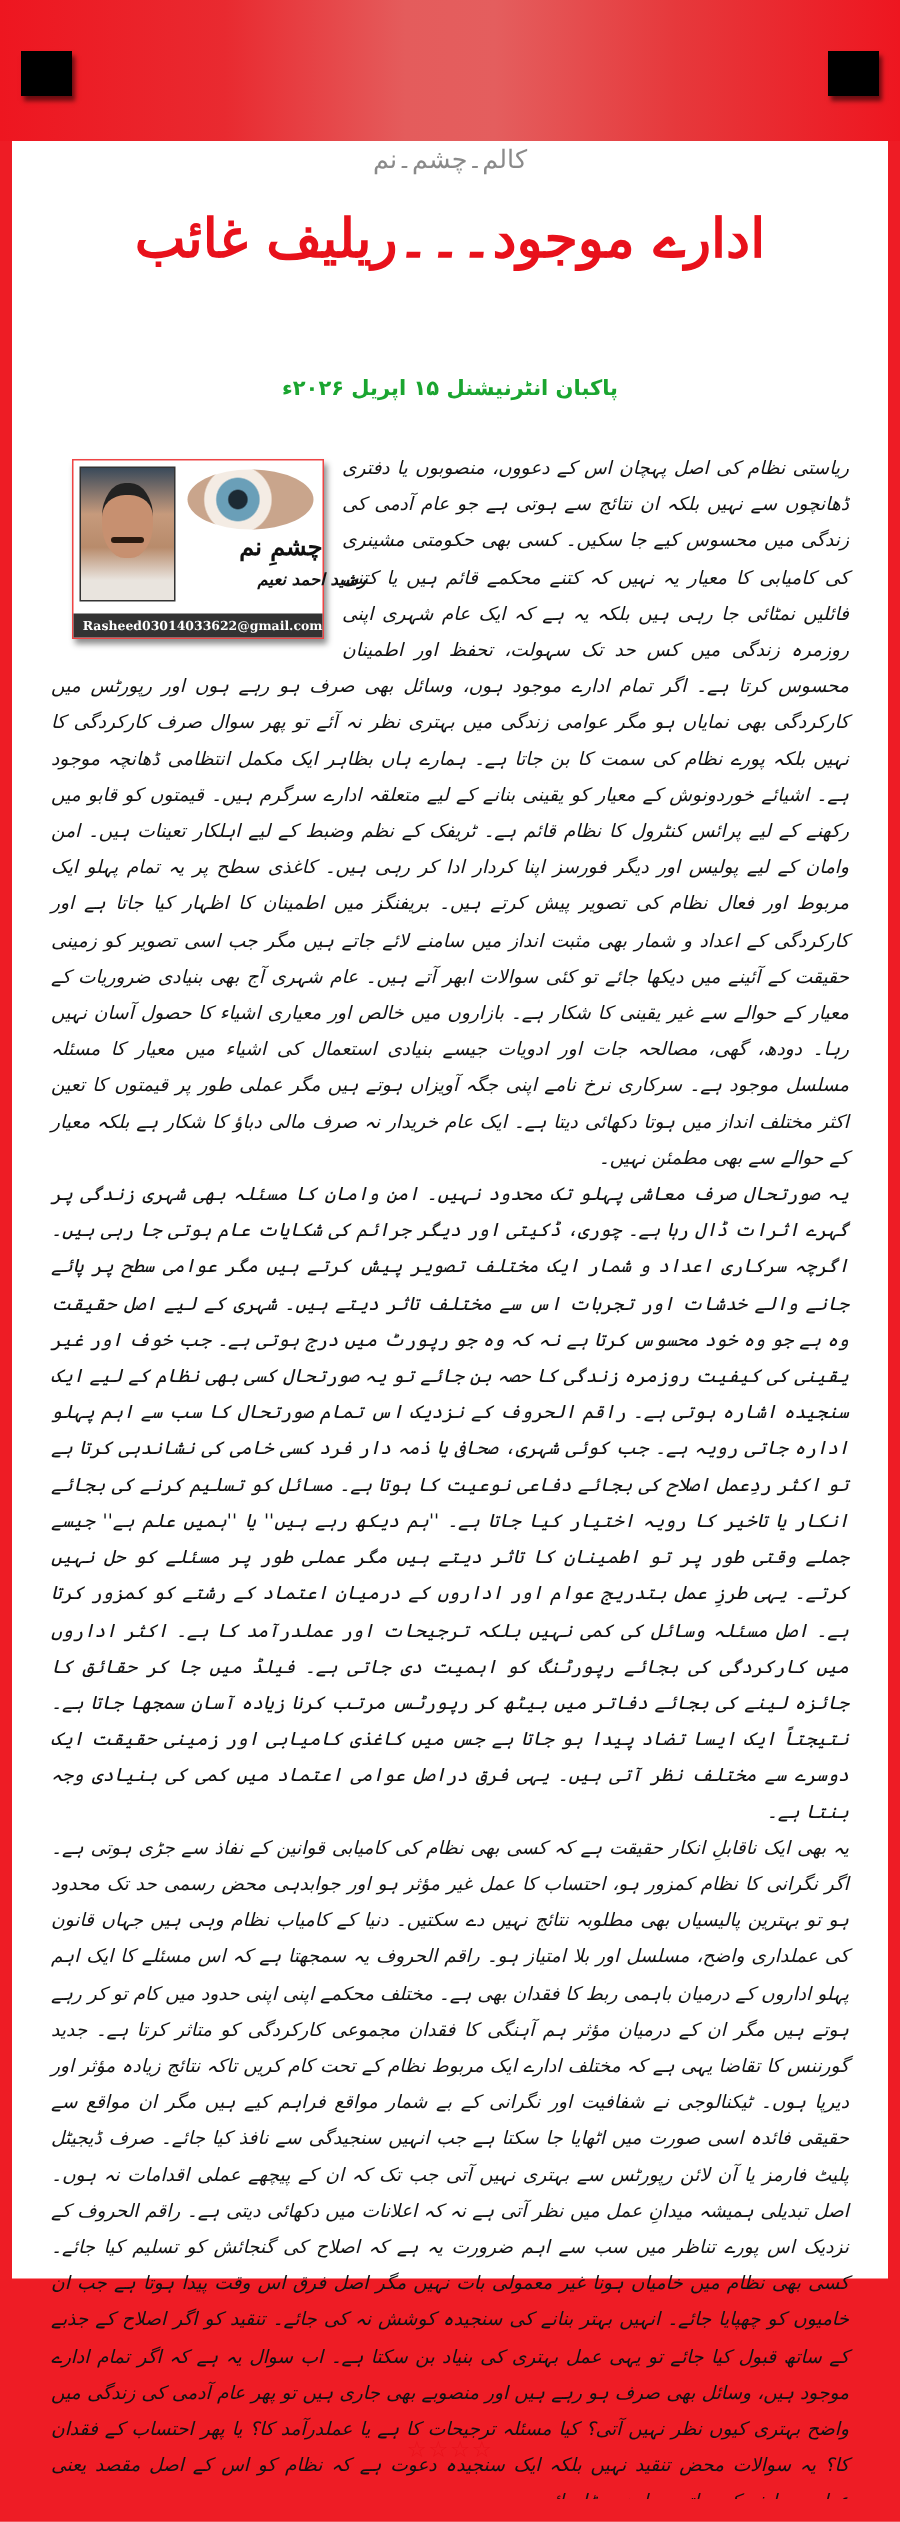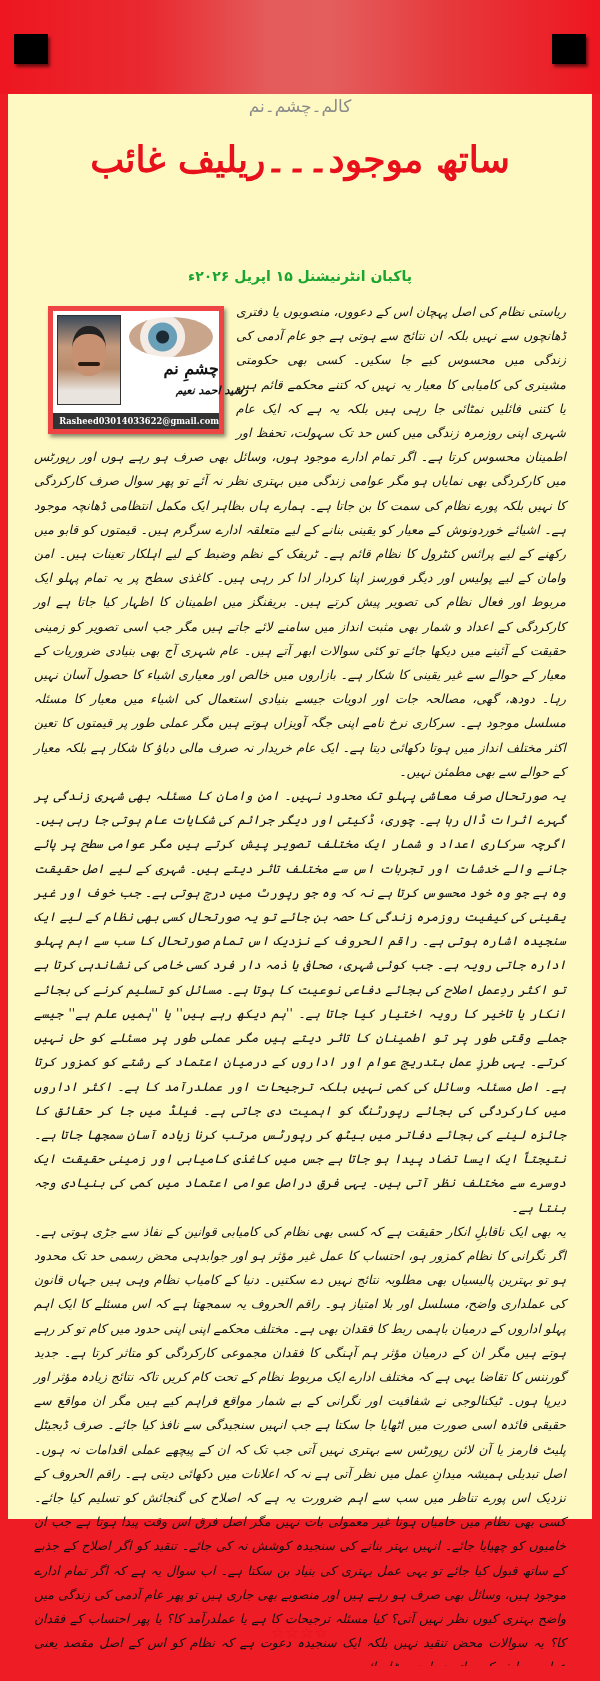--- a/index.html
+++ b/index.html
@@ -2,53 +2,53 @@
 <html><head>
 <meta charset="utf-8">
 <style>
   html, body { margin:0; padding:0; }
   body { width:600px; height:1681px; position:relative; background:#ee1c25; overflow:hidden; font-family:"DejaVu Sans", sans-serif; }
   .header-band { position:absolute; left:0; top:0; width:600px; height:94px;
     background:linear-gradient(90deg,#ee1620 0%,#e92a30 25%,#e45c5c 45%,#e45e5e 55%,#e6393c 75%,#ee1620 100%); }
   .corner-block { position:absolute; top:34px; width:34px; height:30px; background:#000; box-shadow:2px 3px 3px rgba(0,0,0,0.55); }
   .corner-left { left:14px; }
   .corner-right { right:14px; }
-  .page { position:absolute; left:8px; top:94px; width:584px; height:1425px; background:#fef9c3; }
+  .page { position:absolute; left:8px; top:94px; width:584px; height:1425px; background:#ffffff; }
   .bottom-bar { position:absolute; left:0; top:1666px; width:600px; height:15px; background:#ee1c25; }
   .rtl { direction:rtl; text-align:center; }
   .column-label { position:absolute; top:2px; left:0; width:584px; font-size:17px; color:#8a8a8a; font-family:"DejaVu Sans", sans-serif; }
   .headline { position:absolute; top:44px; left:0; width:584px; font-size:36px; font-weight:bold; color:#e8111b; font-family:"DejaVu Serif", serif; letter-spacing:0; }
   .byline { position:absolute; top:124px; left:0; width:584px; font-size:19px; font-weight:bold; color:#2d3792; font-family:"DejaVu Serif", serif; }
-  .pubdate { position:absolute; top:174px; left:0; width:584px; font-size:14px; color:#1aa530; font-weight:bold; font-family:"DejaVu Sans", sans-serif; }
+  .pubdate { position:absolute; top:157px; left:0; width:584px; font-size:14px; color:#1aa530; font-weight:bold; font-family:"DejaVu Sans", sans-serif; }
   .body { position:absolute; top:206px; left:26px; width:532px; direction:rtl; text-align:justify; text-align-last:right;
     font-family:"DejaVu Serif", serif; font-size:12.4px; line-height:24.2px; color:#111; }
   .body p { margin:0;font-style:italic; }
   .body p + p { margin-top:0; }
-  .author-card { float:left; width:166px; height:118px; margin:6px 12px 4px 14px; background:#fff; border:5px solid #ef4444;
+  .author-card { float:left; width:166px; height:118px; margin:6px 12px 4px 14px; background:#fff; border:1px solid #ef4444;
     box-shadow:2px 3px 4px rgba(0,0,0,0.45); position:relative; direction:ltr; }
   .photo { position:absolute; left:4px; top:4px; width:62px; height:88px; background:linear-gradient(180deg,#3a4a5a 0%,#c69a7c 35%,#b88b6b 60%,#e9e4de 85%); border:1px solid #333; }
   .photo-head { position:absolute; left:14px; top:10px; width:34px; height:42px; border-radius:45%; background:#c79070; border-top:8px solid #222; }
   .photo-mustache { position:absolute; left:20px; top:46px; width:22px; height:4px; background:#2a1a10; border-radius:2px; }
   .eye { position:absolute; left:76px; top:6px; width:84px; height:40px; border-radius:50%; background:radial-gradient(circle at 40% 50%, #1c2a34 0 6px, #6a9fb8 7px 14px, #f4ece4 15px 22px, #c9a58c 23px); }
   .card-title { position:absolute; left:70px; top:46px; width:96px; text-align:center; font-size:16px; font-weight:bold; color:#111; font-family:"DejaVu Serif", serif; direction:rtl; }
   .card-sign { position:absolute; left:70px; top:68px; width:96px; text-align:center; font-size:11px; font-style:italic; font-weight:bold; color:#111; font-family:"DejaVu Serif", serif; direction:rtl;margin-left:29px; }
   .card-email { position:absolute; left:0; bottom:0; width:166px; height:16px; background:#333; color:#fff; font-size:8.3px; line-height:16px; text-align:left; font-family:"DejaVu Serif", serif; font-weight:bold; }
   .stars { position:absolute; top:1530px; left:0; width:584px; text-align:center; color:#e8111b; font-size:15px; letter-spacing:1px; }
 </style>
 </head>
 <body>
 
 <div class="header-band">
   <div class="corner-block corner-left"></div>
   <div class="corner-block corner-right"></div>
 </div>
 
 <div class="page">
   <div class="column-label rtl">کالم۔چشم۔نم</div>
-  <div class="headline rtl">ساتھ موجود۔۔۔ریلیف غائب</div>
+  <div class="headline rtl">ادارے موجود۔۔۔ریلیف غائب</div>
   <div class="pubdate rtl">پاکبان انٹرنیشنل ۱۵ اپریل ۲۰۲۶ء</div>
 
   <div class="body">
     <div class="author-card">
       <div class="photo">
         <div class="photo-head"></div>
         <div class="photo-mustache"></div>
       </div>
       <div class="eye"></div>
       <div class="card-title">چشمِ نم</div>

